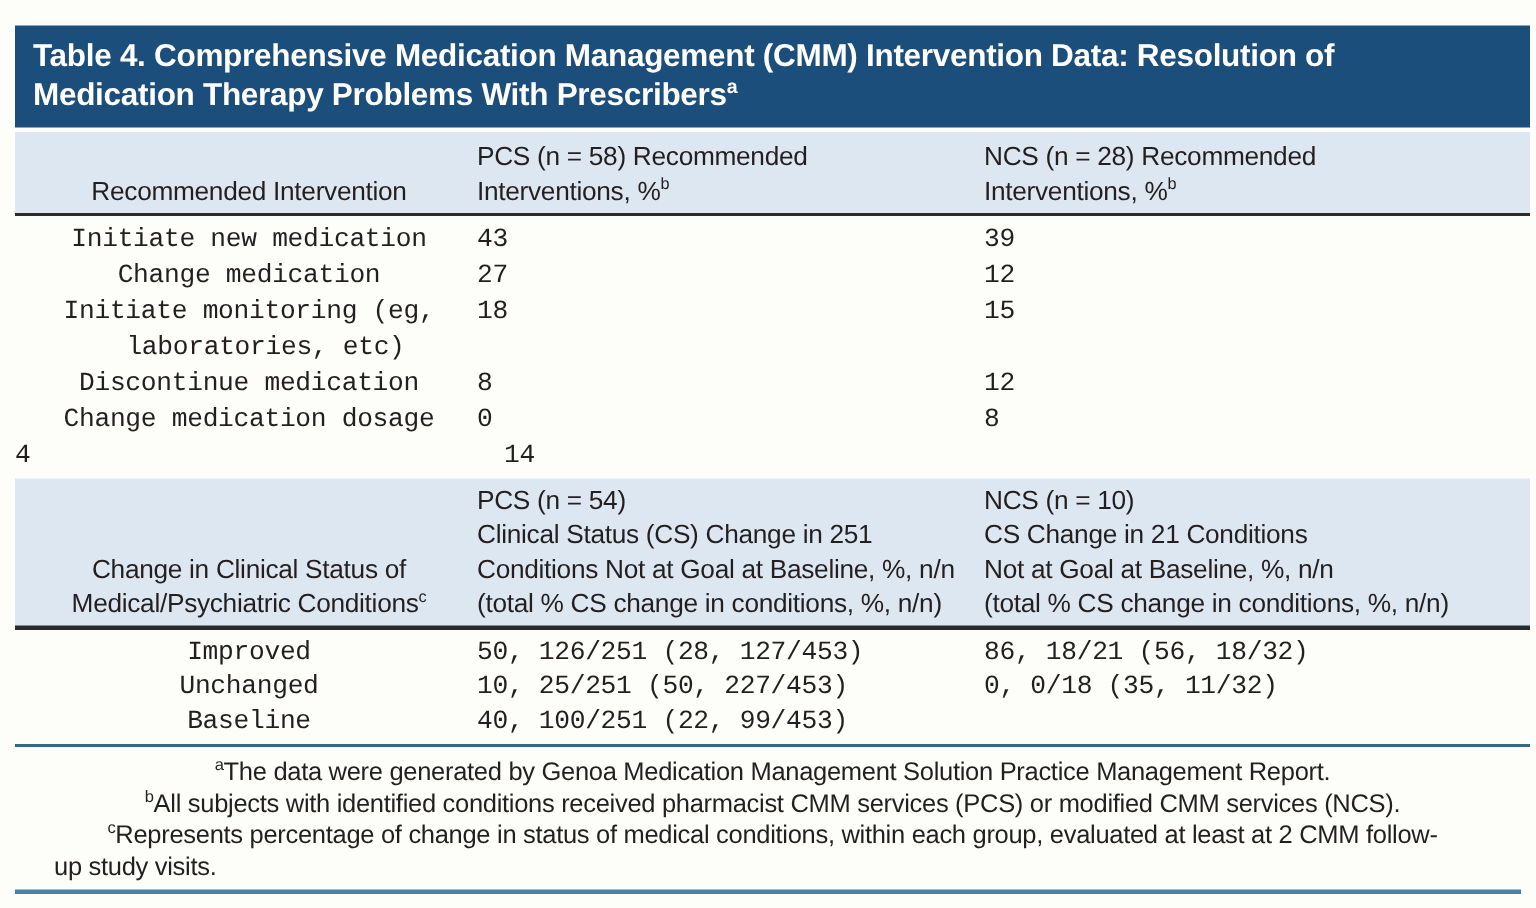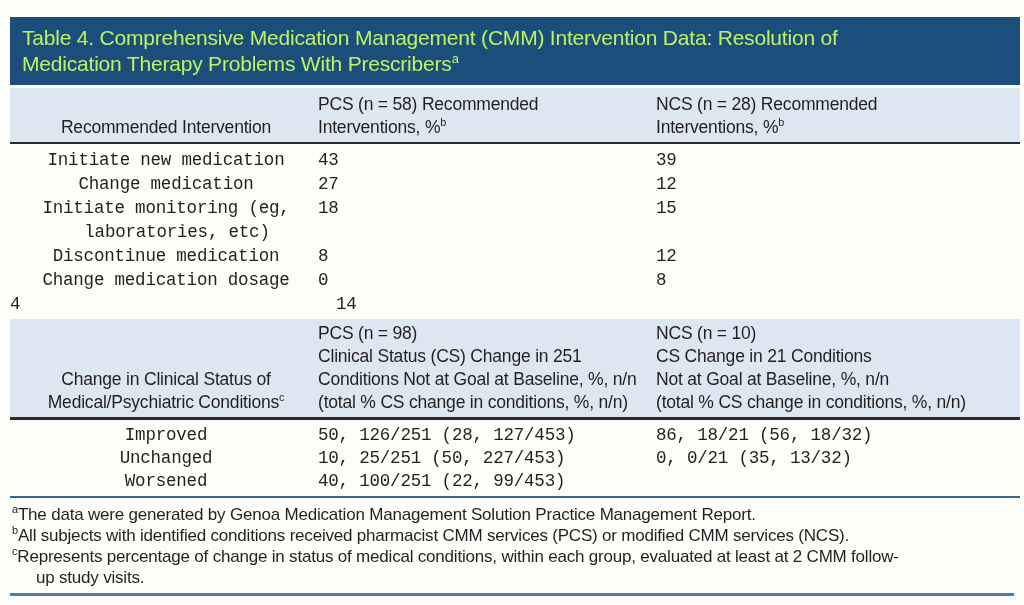--- a/index.html
+++ b/index.html
@@ -17,23 +17,23 @@
     position: absolute;
     left: 10px;
     top: 17px;
     width: 1010px;
   }
   .title-bar {
     background: #1C4E7C;
     padding: 8px 14px 8px 12px;
   }
   .title {
-    color: #bef264;
+    color: #ffffff;
     font-size: 21px;
-    font-weight: normal;
+    font-weight: bold;
     line-height: 26px;
   }
   .title sup { font-size: 13px; line-height: 0; }
   sup { font-size: 0.62em; vertical-align: super; line-height: 0; }
 
   .grid {
     display: grid;
     grid-template-columns: 308px 320px 1fr;
   }
   .band {
@@ -63,21 +63,21 @@
 
   .rule-blue {
     border-top: 2px solid #33688F;
     margin-top: 1px;
   }
   .footnotes {
     padding: 6px 2px 0 2px;
     font-size: 17px;
     line-height: 21px;
   }
-  .fn { white-space: nowrap; }
+  .fn { white-space: nowrap; text-align: center; }
   .fn sup { font-size: 11px; }
   .fn-cont { padding-left: 24px; white-space: nowrap; }
   .bottom-rule {
     border-top: 3px solid #4C7FA0;
     margin-top: 5px;
     width: 1004px;
   }
 </style>
 </head>
 <body>
@@ -137,21 +137,21 @@
       <div class="cell center c3">14</div>
     </div>
   </div>
 
   <div class="grid band band2">
     <div class="cell stub">
       <span>Change in Clinical Status of</span><br>
       <span>Medical/Psychiatric Conditions</span><sup>c</sup>
     </div>
     <div class="cell center">
-      <span>PCS (n = 98)</span><br>
+      <span>PCS (n = 54)</span><br>
       <span>Clinical Status (CS) Change in 251</span><br>
       <span>Conditions Not at Goal at Baseline, %, n/n</span><br>
       <span>(total % CS change in conditions, %, n/n)</span>
     </div>
     <div class="cell center c3">
       <span>NCS (n = 10)</span><br>
       <span>CS Change in 21 Conditions</span><br>
       <span>Not at Goal at Baseline, %, n/n</span><br>
       <span>(total % CS change in conditions, %, n/n)</span>
     </div>
@@ -159,24 +159,24 @@
 
   <div class="rows2">
     <div class="grid row">
       <div class="cell stub">Improved</div>
       <div class="cell center">50, 126/251 (28, 127/453)</div>
       <div class="cell center c3">86, 18/21 (56, 18/32)</div>
     </div>
     <div class="grid row">
       <div class="cell stub">Unchanged</div>
       <div class="cell center">10, 25/251 (50, 227/453)</div>
-      <div class="cell center c3">0, 0/21 (35, 13/32)</div>
+      <div class="cell center c3">0, 0/18 (35, 11/32)</div>
     </div>
     <div class="grid row">
-      <div class="cell stub">Worsened</div>
+      <div class="cell stub">Baseline</div>
       <div class="cell center">40, 100/251 (22, 99/453)</div>
     </div>
   </div>
 
   <div class="rule-blue"></div>
 
   <div class="footnotes">
     <div class="fn">
       <sup>a</sup><span>The data were generated by Genoa Medication Management Solution Practice Management Report.</span>
     </div>

